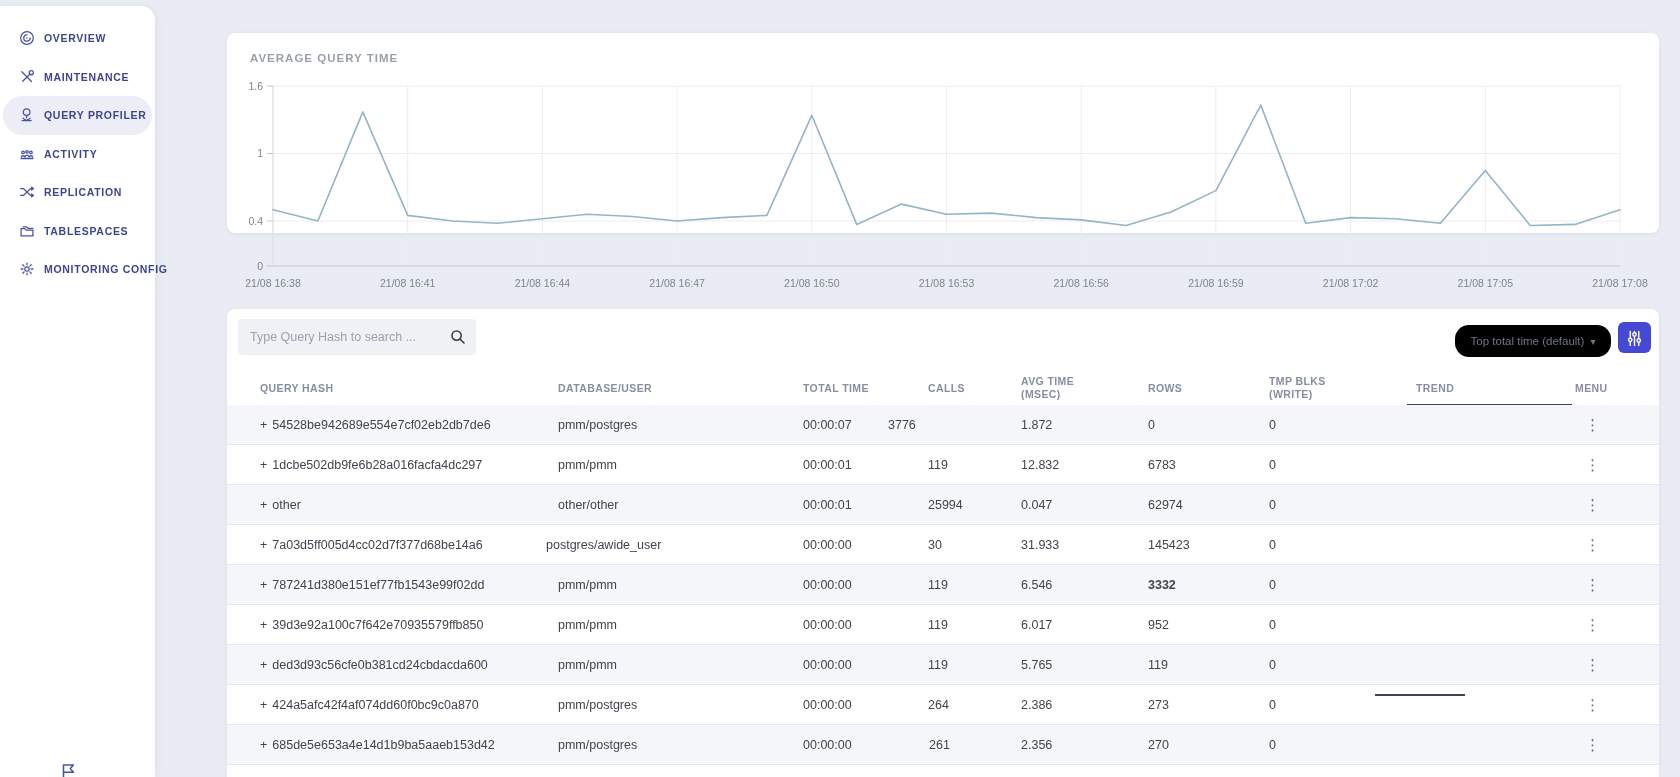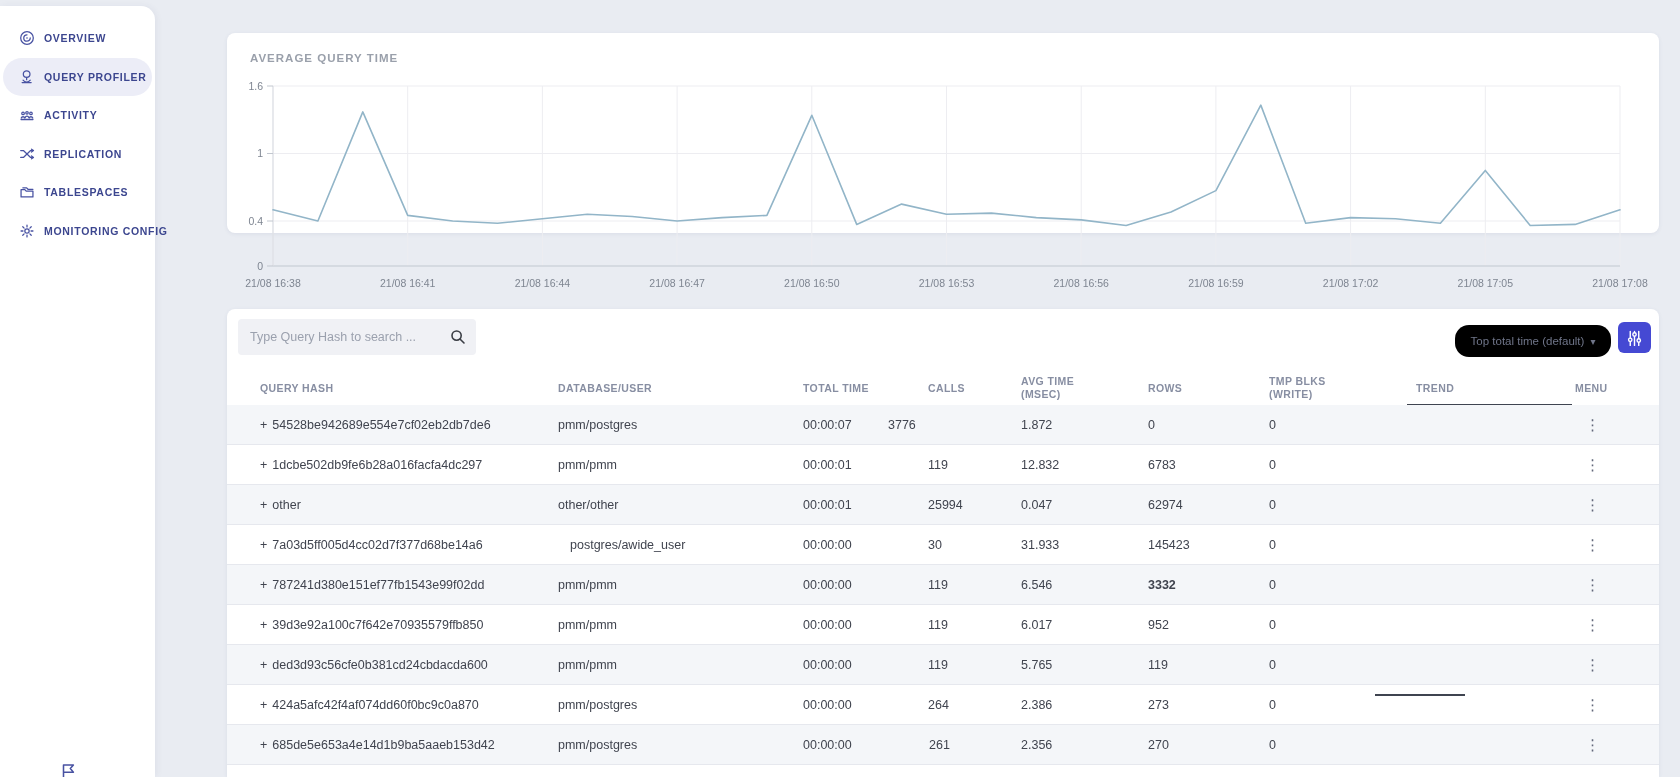--- a/index.html
+++ b/index.html
@@ -76,20 +76,30 @@
   <div class="nav" id="nav">
       <div class="nav-item">
         <span class="nico">
           <svg width="18" height="18" viewBox="0 0 20 20" fill="none" stroke="#4852a2" stroke-width="1.4" stroke-linecap="round" stroke-linejoin="round">
             <circle cx="10" cy="10" r="7"></circle>
             <path d="M10 6.4 a3.6 3.6 0 1 0 3.6 3.6"></path>
             <circle cx="10" cy="10" r="0.9" fill="#4852a2" stroke="none"></circle>
           </svg>
         </span>
         <span class="nlabel">OVERVIEW</span>
+      </div>
+      <div class="nav-item">
+        <span class="nico">
+          <svg width="18" height="18" viewBox="0 0 20 20" fill="none" stroke="#4852a2" stroke-width="1.4" stroke-linecap="round" stroke-linejoin="round">
+            <path d="M5.2 14.8 L13.4 6.6"></path>
+            <circle cx="14.8" cy="5.2" r="2.3"></circle>
+            <path d="M5 5 l10 10 M4.2 4.2 l1.6 1.6"></path>
+          </svg>
+        </span>
+        <span class="nlabel">MAINTENANCE</span>
       </div>
       <div class="nav-item active">
         <span class="nico">
           <svg width="18" height="18" viewBox="0 0 20 20" fill="none" stroke="#4852a2" stroke-width="1.4" stroke-linecap="round" stroke-linejoin="round">
             <circle cx="9.6" cy="6.8" r="3.7"></circle>
             <path d="M9.6 10.5 V13"></path>
             <path d="M5.6 13.6 a5 5 0 0 0 8 0"></path>
             <path d="M4.6 16.2 h10"></path>
           </svg>
         </span>
@@ -253,21 +263,21 @@
         <span class="td" style="left: 331px;">other/other</span>
         <span class="td" style="left: 576px;">00:00:01</span>
         <span class="td" style="left: 701px;">25994</span>
         <span class="td" style="left: 794px;">0.047</span>
         <span class="td" style="left: 921px;">62974</span>
         <span class="td" style="left: 1042px;">0</span>
         <button class="kebab">⋮</button>
       </div>
       <div class="tr">
         <span class="td" style="left: 33px;"><span class="expander">+</span><span>7a03d5ff005d4cc02d7f377d68be14a6</span></span>
-        <span class="td" style="left: 343px;">postgres/awide_user</span>
+        <span class="td" style="left: 319px;">postgres/awide_user</span>
         <span class="td" style="left: 576px;">00:00:00</span>
         <span class="td" style="left: 701px;">30</span>
         <span class="td" style="left: 794px;">31.933</span>
         <span class="td" style="left: 921px;">145423</span>
         <span class="td" style="left: 1042px;">0</span>
         <button class="kebab">⋮</button>
       </div>
       <div class="tr odd">
         <span class="td" style="left: 33px;"><span class="expander">+</span><span>787241d380e151ef77fb1543e99f02dd</span></span>
         <span class="td" style="left: 331px;">pmm/pmm</span>

